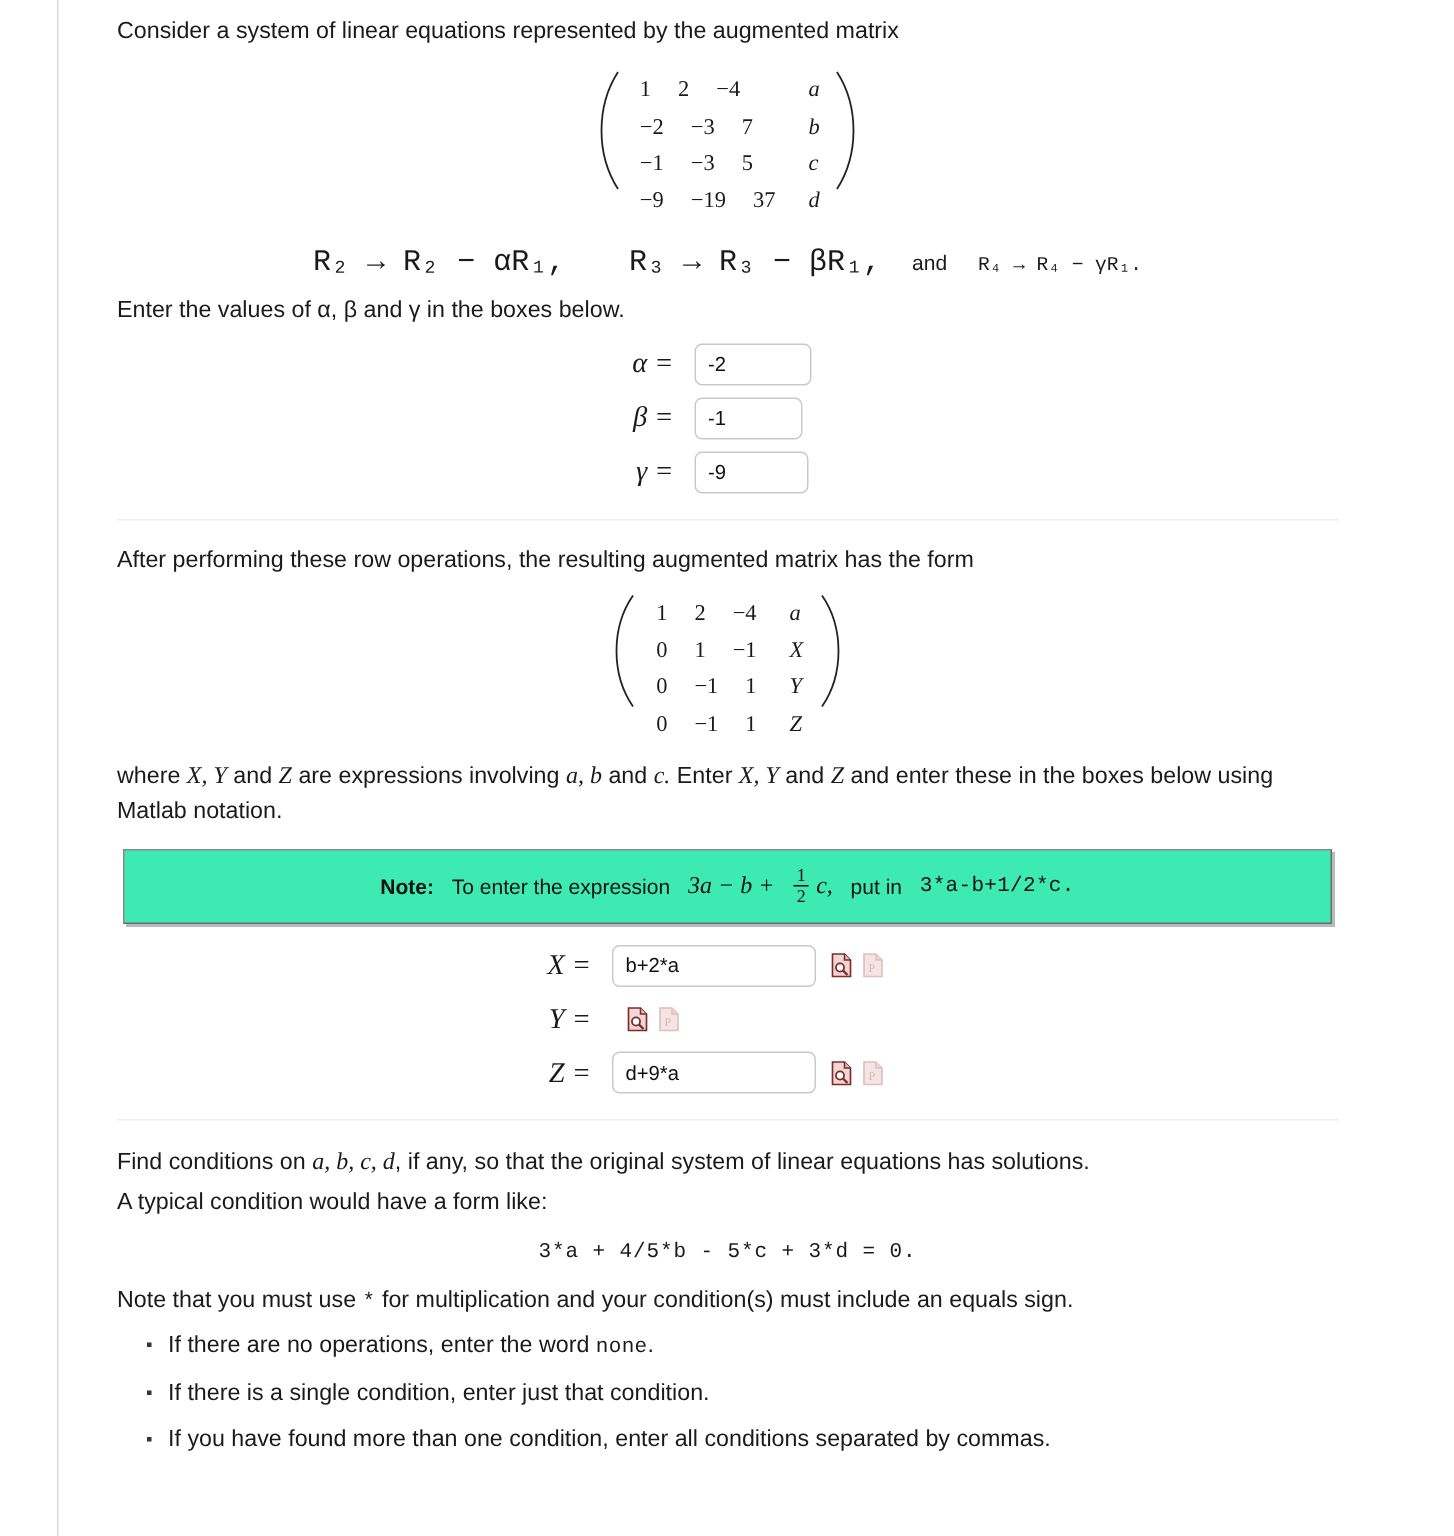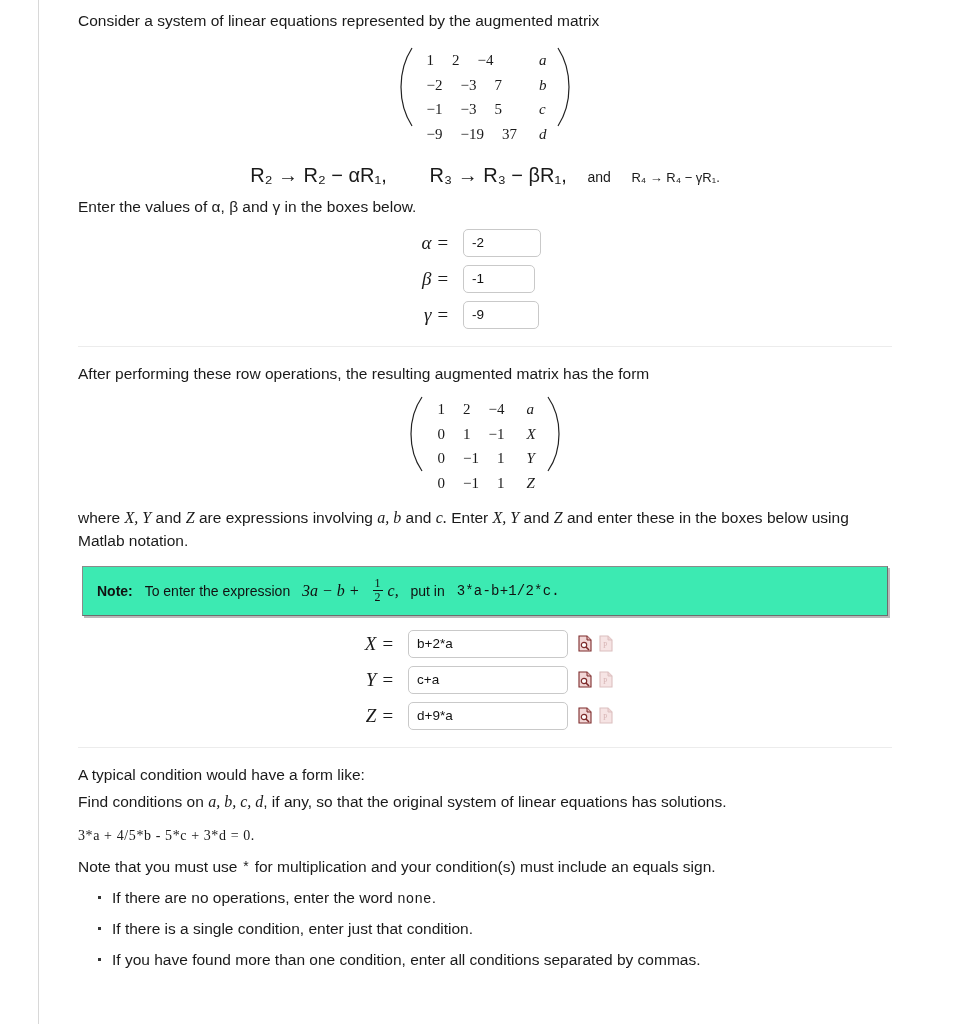--- a/index.html
+++ b/index.html
@@ -29,21 +29,21 @@
     background: #d8d8d8;
   }
   .content {
     position: absolute;
     left: 78px;
     top: 10px;
     width: 814px;
   }
   p.para { margin: 0 0 4px 0; }
   .mathtext { font-family: "Liberation Serif", serif; font-style: italic; font-size: 16px; }
-  .mathup  { font-family: Liberation Sans, sans-serif; font-style: normal; font-size: 16px; margin-top: 16px; }
+  .mathup  { font-family: Liberation Mono, monospace; font-style: normal; font-size: 16px; margin-top: 16px; }
   .mono { font-family: "Liberation Mono", monospace; font-size: 14px; letter-spacing: .2px; }
 
   hr.sep {
     border: none;
     border-top: 1px solid #ececec;
     margin: 17px 0 16px 0;
     width: 814px;
   }
 
   
@@ -113,21 +113,21 @@
     border: 1px solid #c9c9c9;
     border-radius: 5px;
     background: #fff;
     height: 28px;
     padding: 0 8px;
     outline: none;
   }
   .inp-alpha { width: 78px; }
   .inp-beta  { width: 72px; }
   .inp-gamma { width: 76px; }
-  .inp-xyz   { width: 160px; }
+  .inp-xyz   { width: 136px; }
   .row-icons { display: inline-flex; align-items: center; gap: 7px; margin-left: 10px; }
 
   
   .doc-icon { width: 14px; height: 17px; display: inline-block; }
 
   
   .note-box {
     margin: 14px 0 10px 4px;
     width: 806px;
     background: #3ceab2;
@@ -138,43 +138,44 @@
     padding: 11px 14px;
     color: #111;
   }
   .note-inner {
     font-family: "Liberation Serif", serif;
     font-size: 15.5px;
     display: flex;
     align-items: center;
     flex-wrap: wrap;
     gap: 4px;
+    justify-content: center;
   }
   .note-inner .nb { font-weight: bold; font-family: "Liberation Sans", sans-serif; font-size: 14px; }
   .note-inner .nt { font-family: "Liberation Sans", sans-serif; font-size: 14px; }
   .frac {
     display: inline-flex;
     flex-direction: column;
     align-items: center;
     vertical-align: middle;
     font-family: "Liberation Serif", serif;
     font-size: 12px;
     line-height: 1.02;
     margin: 0 1px;
     position: relative;
     top: -1px;
   }
   .frac .num { padding: 0 2px; }
   .frac .den { padding: 0 2px; border-top: 1px solid #111; }
 
   
   .center-mono {
-    text-align: left;
+    text-align: center;
     margin: 12px 0 10px 0;
-    font-family: Liberation Serif, serif;
+    font-family: Liberation Mono, monospace;
     font-size: 14px;
     letter-spacing: .6px;
   }
 
   ul.cond-list {
     margin: 8px 0 6px 0;
     padding-left: 34px;
     list-style: none;
   }
   ul.cond-list li {
@@ -394,21 +395,20 @@
             <svg width="14" height="17" viewBox="0 0 14 17">
               <path d="M1 1 h8 l4 4 v11 h-12 z" fill="#f6e4e4" stroke="#dcc0c0" stroke-width="1.1"></path>
               <path d="M9 1 v4 h4" fill="#eed4d4" stroke="#dcc0c0" stroke-width="1"></path>
               <text x="4" y="13" font-family="Liberation Serif, serif" font-size="8" fill="#d8b6b6">P</text>
             </svg>
           </span>
         </span>
       </div>
       <div class="field-row">
         <span class="field-label xyz-label">Y =</span>
-        <input class="inp inp-xyz" type="text" value="c+a" style="">
         <span class="row-icons">
           <span class="doc-icon">
             <svg width="14" height="17" viewBox="0 0 14 17">
               <path d="M1 1 h8 l4 4 v11 h-12 z" fill="#f2d6d6" stroke="#7d2b2b" stroke-width="1.1"></path>
               <path d="M9 1 v4 h4" fill="#e0b9b9" stroke="#7d2b2b" stroke-width="1"></path>
               <circle cx="6" cy="10" r="2.7" fill="#fff" stroke="#7d2b2b" stroke-width="1.2"></circle>
               <path d="M8 12 l3 3" stroke="#7d2b2b" stroke-width="1.6"></path>
             </svg>
           </span>
           <span class="doc-icon">
@@ -438,26 +438,26 @@
               <path d="M9 1 v4 h4" fill="#eed4d4" stroke="#dcc0c0" stroke-width="1"></path>
               <text x="4" y="13" font-family="Liberation Serif, serif" font-size="8" fill="#d8b6b6">P</text>
             </svg>
           </span>
         </span>
       </div>
     </div>
 
     <hr class="sep">
 
-    <p class="para tight">A typical condition would have a form like:</p>
-
     <p class="para tight">
       <span>Find conditions on</span>
       <span class="mathtext">a, b, c, d</span><span>, if any, so that the original system of linear equations has solutions.</span>
     </p>
+
+    <p class="para tight">A typical condition would have a form like:</p>
 
     <div class="center-mono">3*a + 4/5*b - 5*c  + 3*d = 0.</div>
 
     <p class="para tight">
       <span>Note that you must use</span>
       <span class="mono">*</span>
       <span>for multiplication and your condition(s) must include an equals sign.</span>
     </p>
 
     <ul class="cond-list">

